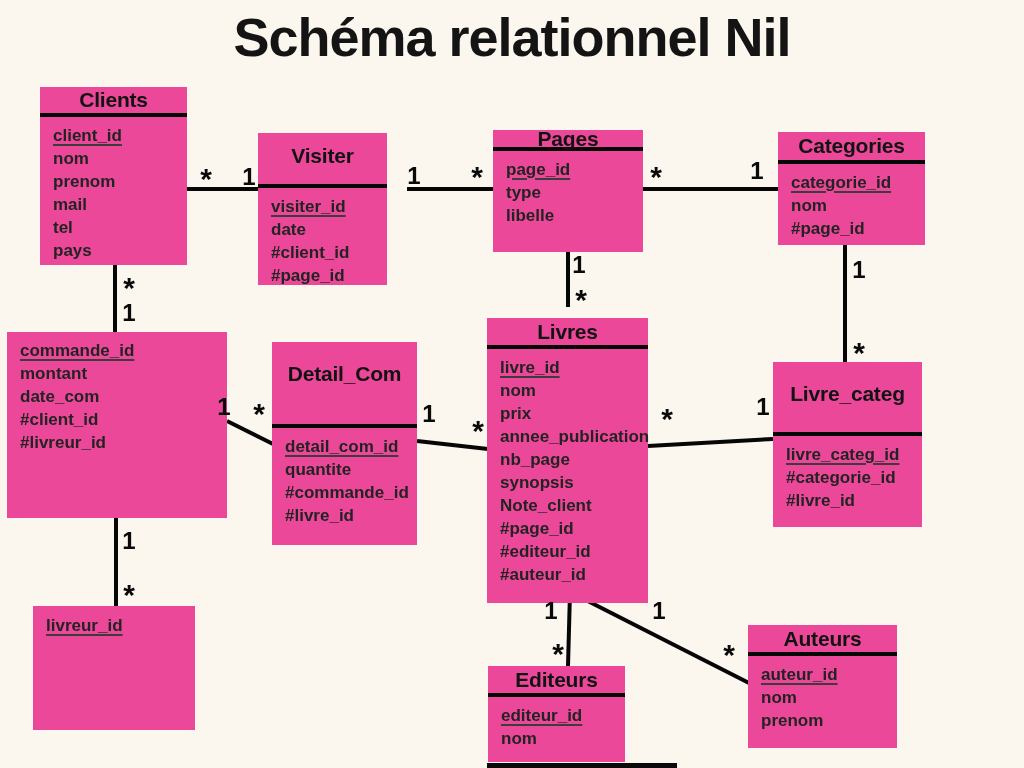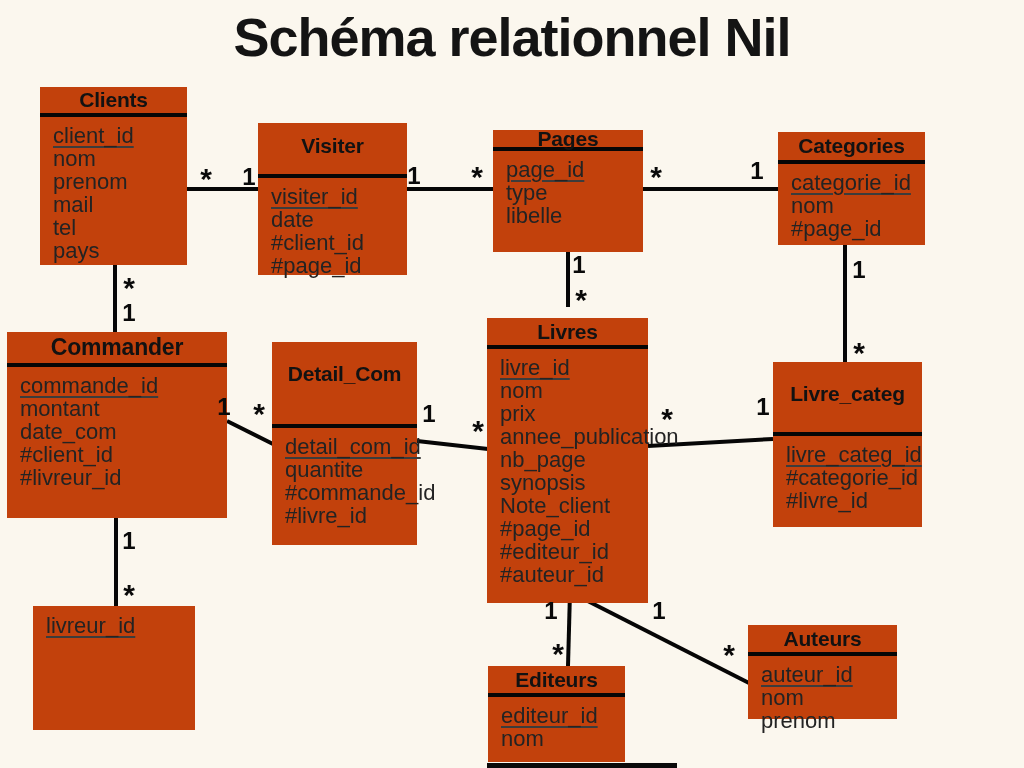--- a/index.html
+++ b/index.html
@@ -8,32 +8,32 @@
     background:#FBF7EE;
     font-family:"Liberation Sans","DejaVu Sans",sans-serif;
     color:#1C1C1C;
   }
   .page-title{
     position:absolute;left:0;top:6px;width:1024px;text-align:center;
     font-size:54px;font-weight:800;letter-spacing:-1px;color:#141414;margin:0;
   }
   svg.wires{position:absolute;left:0;top:0;width:1024px;height:768px;}
   .entity{
-    position:absolute;background:#c2410c;box-sizing:border-box;
+    position:absolute;background:#ec4899;box-sizing:border-box;
   }
   .ent-title{
     display:flex;align-items:center;justify-content:center;
     font-weight:700;font-size:21px;color:#121212;
     border-bottom:4px solid #060606;box-sizing:border-box;
     letter-spacing:-0.2px;
   }
   .ent-fields{padding:7px 0 0 13px;}
   .fr{
-    font-size:22px;line-height:23px;white-space:nowrap;color:#232323;
-    font-weight:400;
+    font-size:17px;line-height:23px;white-space:nowrap;color:#232323;
+    font-weight:700;
   }
   .fr.pk{text-decoration:underline;text-underline-offset:3px;text-decoration-thickness:1.5px;text-decoration-color:#3c3c3c;}
   .card{
     position:absolute;transform:translate(-50%,-50%);
     font-weight:700;color:#0a0a0a;line-height:1;
   }
   .card.one{font-size:24px;}
   .card.star{font-size:30px;padding-top:10px;}
   .crop-bar{position:absolute;background:#0a0a0a;}
 </style>
@@ -64,21 +64,21 @@
   <div class="ent-fields">
     <div class="fr pk">client_id</div>
     <div class="fr">nom</div>
     <div class="fr">prenom</div>
     <div class="fr">mail</div>
     <div class="fr">tel</div>
     <div class="fr">pays</div>
   </div>
 </div>
 
-<div class="entity" style="left:258px;top:123px;width:149px;height:152px">
+<div class="entity" style="left:258px;top:133px;width:129px;height:152px">
   <div class="ent-title" style="height:55px;padding-bottom:6px">Visiter</div>
   <div class="ent-fields">
     <div class="fr pk">visiter_id</div>
     <div class="fr">date</div>
     <div class="fr">#client_id</div>
     <div class="fr">#page_id</div>
   </div>
 </div>
 
 <div class="entity" style="left:493px;top:130px;width:150px;height:122px">
@@ -93,21 +93,20 @@
 <div class="entity" style="left:778px;top:132px;width:147px;height:113px">
   <div class="ent-title" style="height:32px">Categories</div>
   <div class="ent-fields">
     <div class="fr pk">categorie_id</div>
     <div class="fr">nom</div>
     <div class="fr">#page_id</div>
   </div>
 </div>
 
 <div class="entity" style="left:7px;top:332px;width:220px;height:186px">
-  <div class="ent-title" style="height:35px;font-size:23px">Commander</div>
   <div class="ent-fields">
     <div class="fr pk">commande_id</div>
     <div class="fr">montant</div>
     <div class="fr">date_com</div>
     <div class="fr">#client_id</div>
     <div class="fr">#livreur_id</div>
   </div>
 </div>
 
 <div class="entity" style="left:272px;top:342px;width:145px;height:203px">
@@ -152,21 +151,21 @@
 </div>
 
 <div class="entity" style="left:488px;top:666px;width:137px;height:96px">
   <div class="ent-title" style="height:31px">Editeurs</div>
   <div class="ent-fields">
     <div class="fr pk">editeur_id</div>
     <div class="fr">nom</div>
   </div>
 </div>
 
-<div class="entity" style="left:748px;top:625px;width:149px;height:94px">
+<div class="entity" style="left:748px;top:625px;width:149px;height:123px">
   <div class="ent-title" style="height:31px">Auteurs</div>
   <div class="ent-fields">
     <div class="fr pk">auteur_id</div>
     <div class="fr">nom</div>
     <div class="fr">prenom</div>
   </div>
 </div>
 
 <span class="card star" style="left:206px;top:174px">*</span>
 <span class="card one" style="left:249px;top:177px">1</span>

